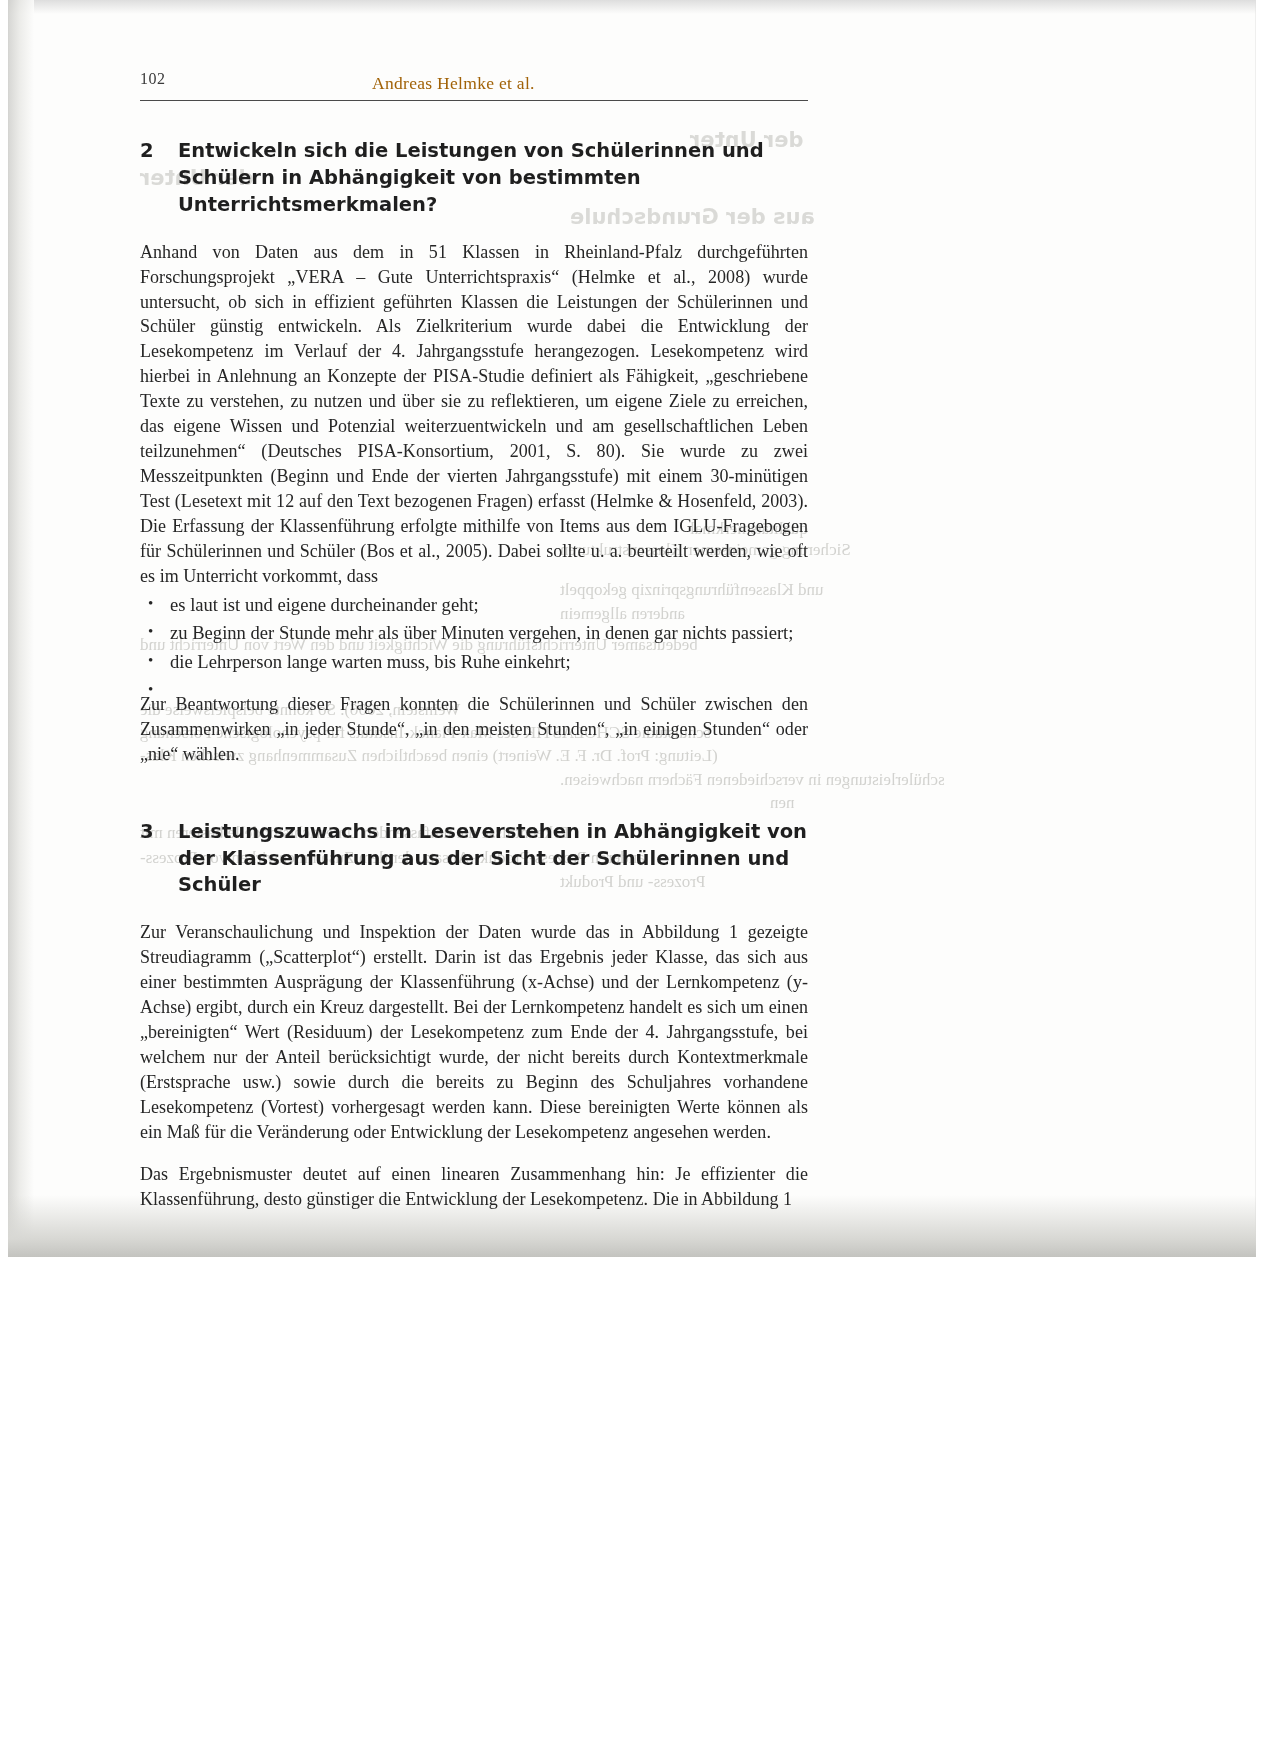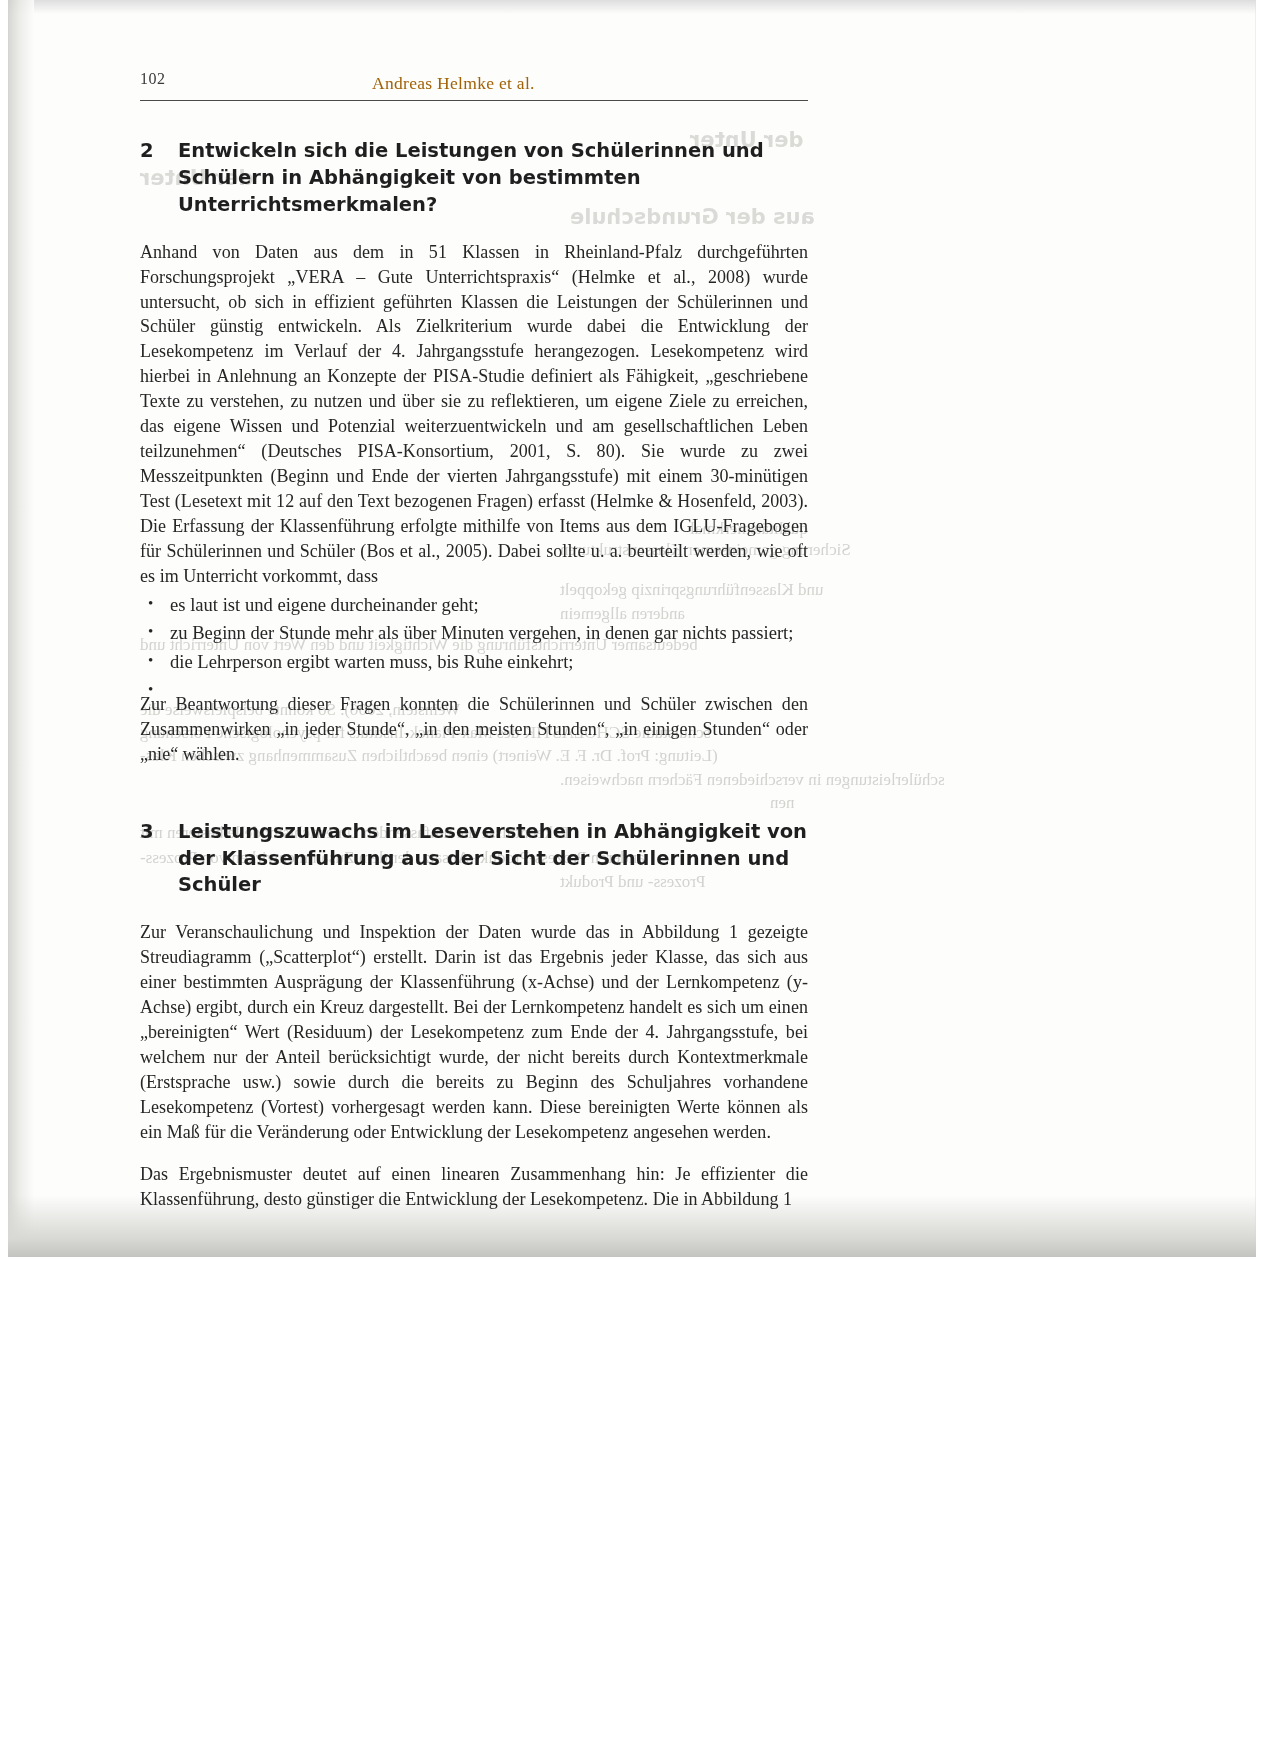--- a/index.html
+++ b/index.html
@@ -200,21 +200,21 @@
   <h2 class="section">
     <span class="num">2</span>
     <span>Entwickeln sich die Leistungen von Schülerinnen und Schülern in Abhängigkeit von bestimmten Unterrichtsmerkmalen?</span>
   </h2>
 
   <p class="body first-after-head">Anhand von Daten aus dem in 51 Klassen in Rheinland-Pfalz durchgeführten Forschungsprojekt „VERA – Gute Unterrichtspraxis“ (Helmke et al., 2008) wurde untersucht, ob sich in effizient geführten Klassen die Leistungen der Schülerinnen und Schüler günstig entwickeln. Als Zielkriterium wurde dabei die Entwicklung der Lesekompetenz im Verlauf der 4. Jahrgangsstufe herangezogen. Lesekompetenz wird hierbei in Anlehnung an Konzepte der PISA-Studie definiert als Fähigkeit, „geschriebene Texte zu verstehen, zu nutzen und über sie zu reflektieren, um eigene Ziele zu erreichen, das eigene Wissen und Potenzial weiterzuentwickeln und am gesellschaftlichen Leben teilzunehmen“ (Deutsches PISA-Konsortium, 2001, S. 80). Sie wurde zu zwei Messzeitpunkten (Beginn und Ende der vierten Jahrgangsstufe) mit einem 30-minütigen Test (Lesetext mit 12 auf den Text bezogenen Fragen) erfasst (Helmke &amp; Hosenfeld, 2003). Die Erfassung der Klassenführung erfolgte mithilfe von Items aus dem IGLU-Fragebogen für Schülerinnen und Schüler (Bos et al., 2005). Dabei sollte u. a. beurteilt werden, wie oft es im Unterricht vorkommt, dass</p>
 
   <ul class="bullets">
     <li><span class="dot">•</span><span>es laut ist und eigene durcheinander geht;</span></li>
     <li><span class="dot">•</span><span>zu Beginn der Stunde mehr als über Minuten vergehen, in denen gar nichts passiert;</span></li>
-    <li><span class="dot">•</span><span>die Lehrperson ergibt warten muss, bis Ruhe einkehrt;</span></li>
+    <li><span class="dot">•</span><span>die Lehrperson lange warten muss, bis Ruhe einkehrt;</span></li>
     <li><span class="dot">•</span></li>
   </ul>
 
   <p class="body">Zur Beantwortung dieser Fragen konnten die Schülerinnen und Schüler zwischen den Zusammenwirken „in jeder Stunde“, „in den meisten Stunden“, „in einigen Stunden“ oder „nie“ wählen.</p>
 
   <h2 class="section sec3">
     <span class="num">3</span>
     <span>Leistungszuwachs im Leseverstehen in Abhängigkeit von der Klassenführung aus der Sicht der Schülerinnen und Schüler</span>
   </h2>
 

